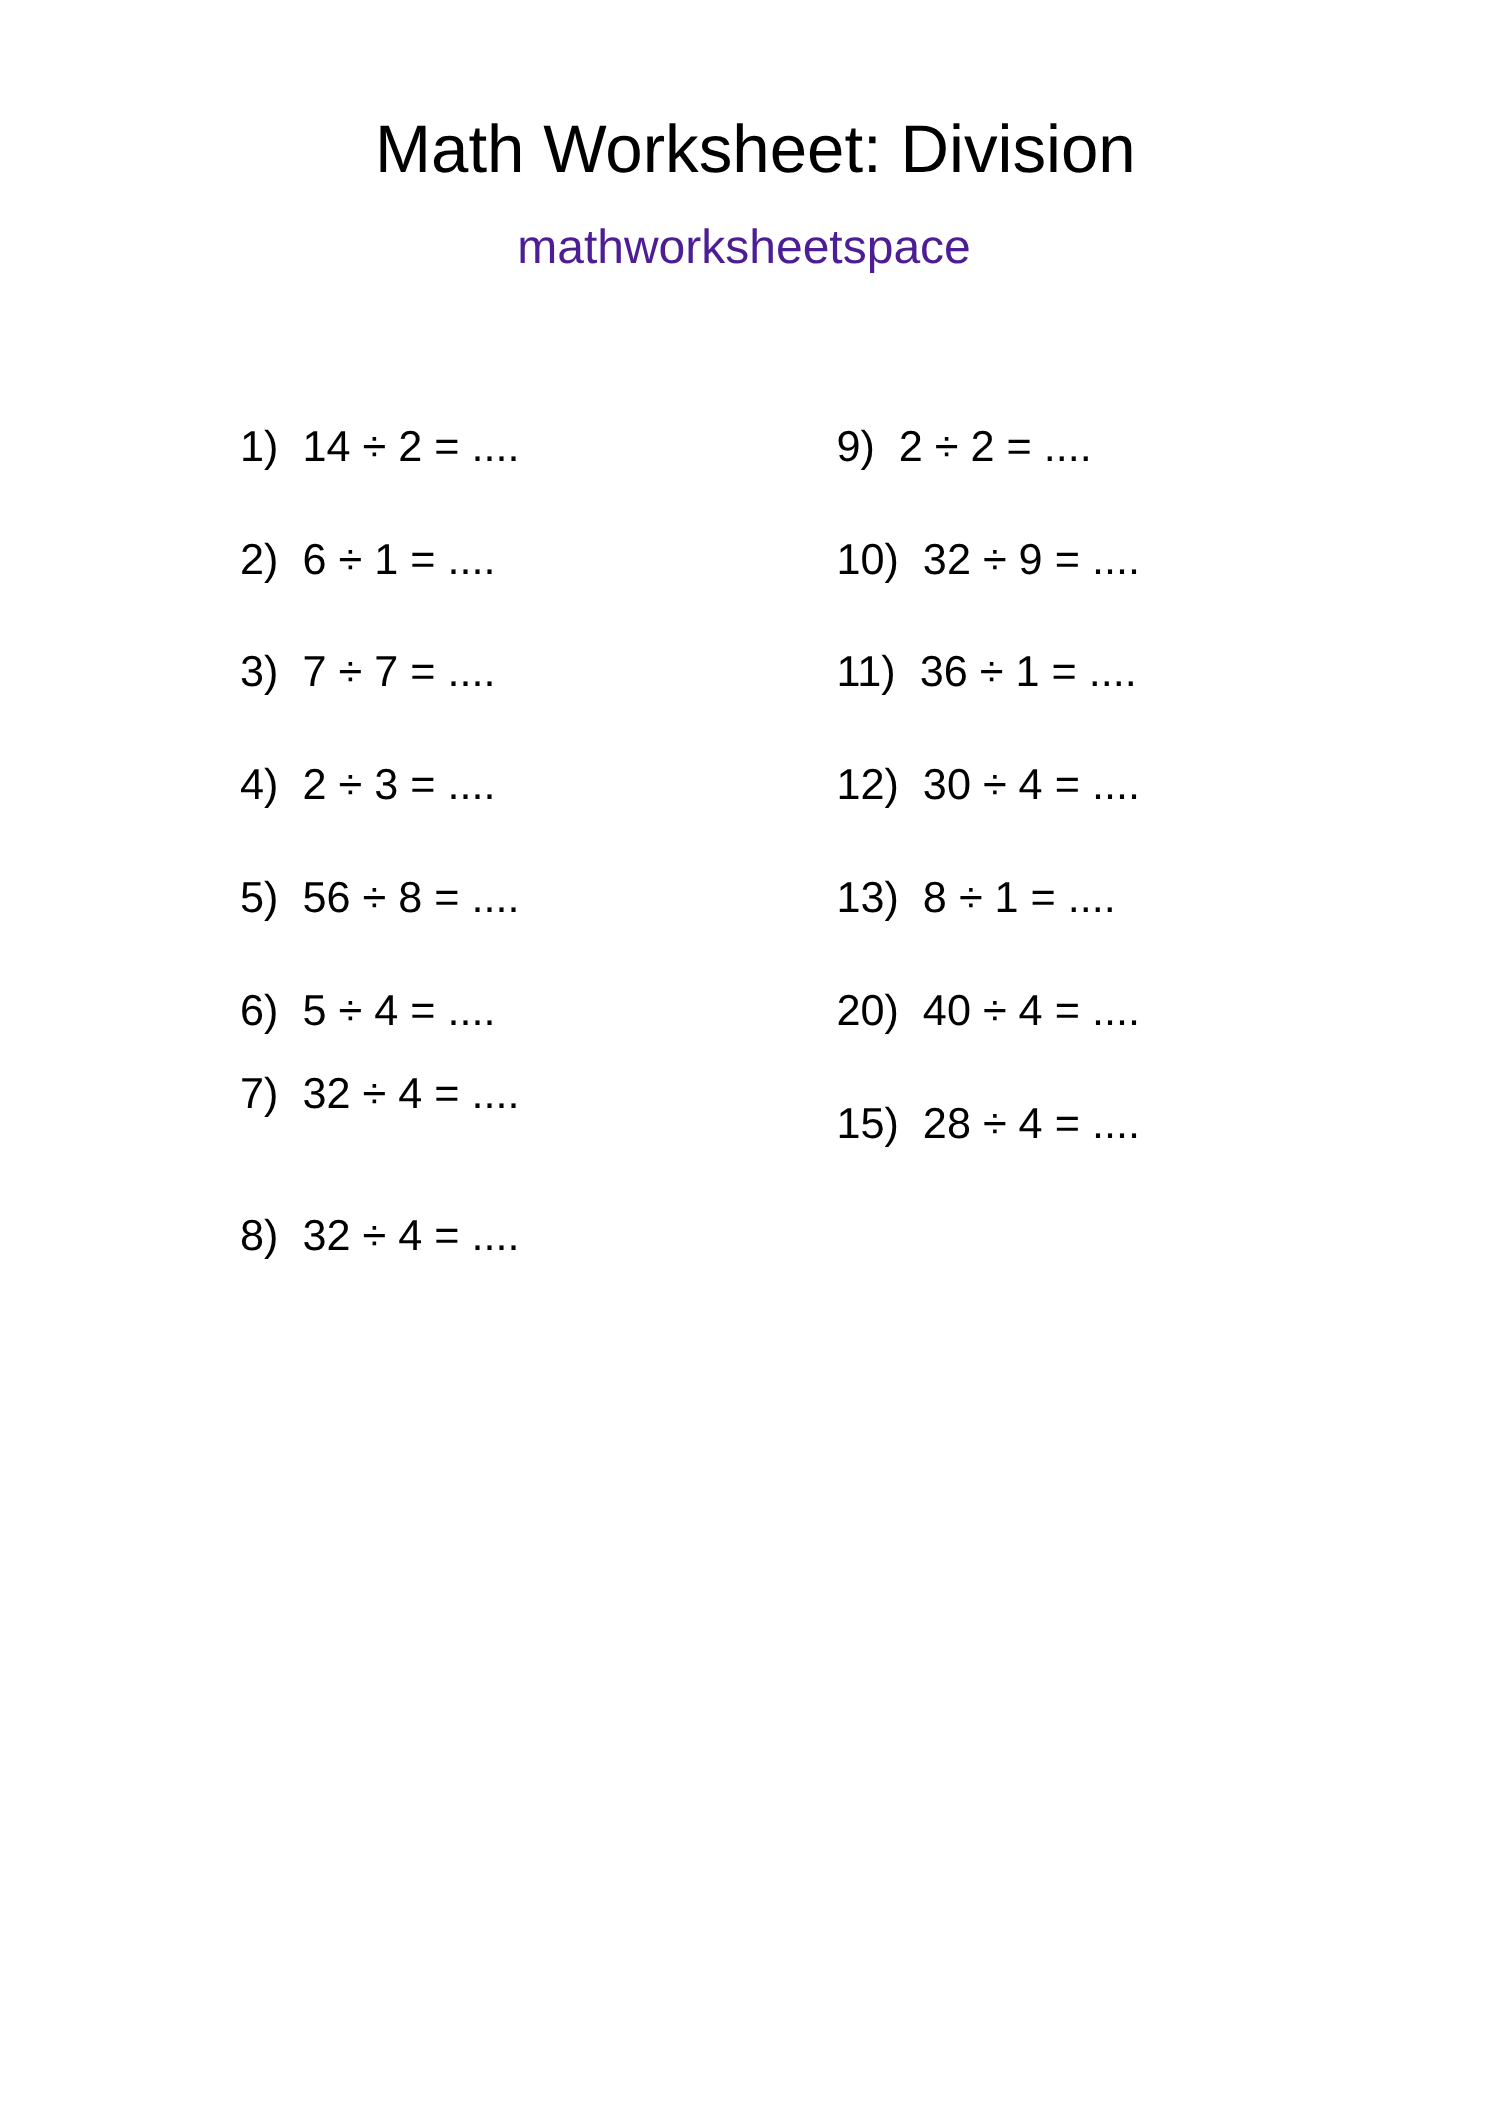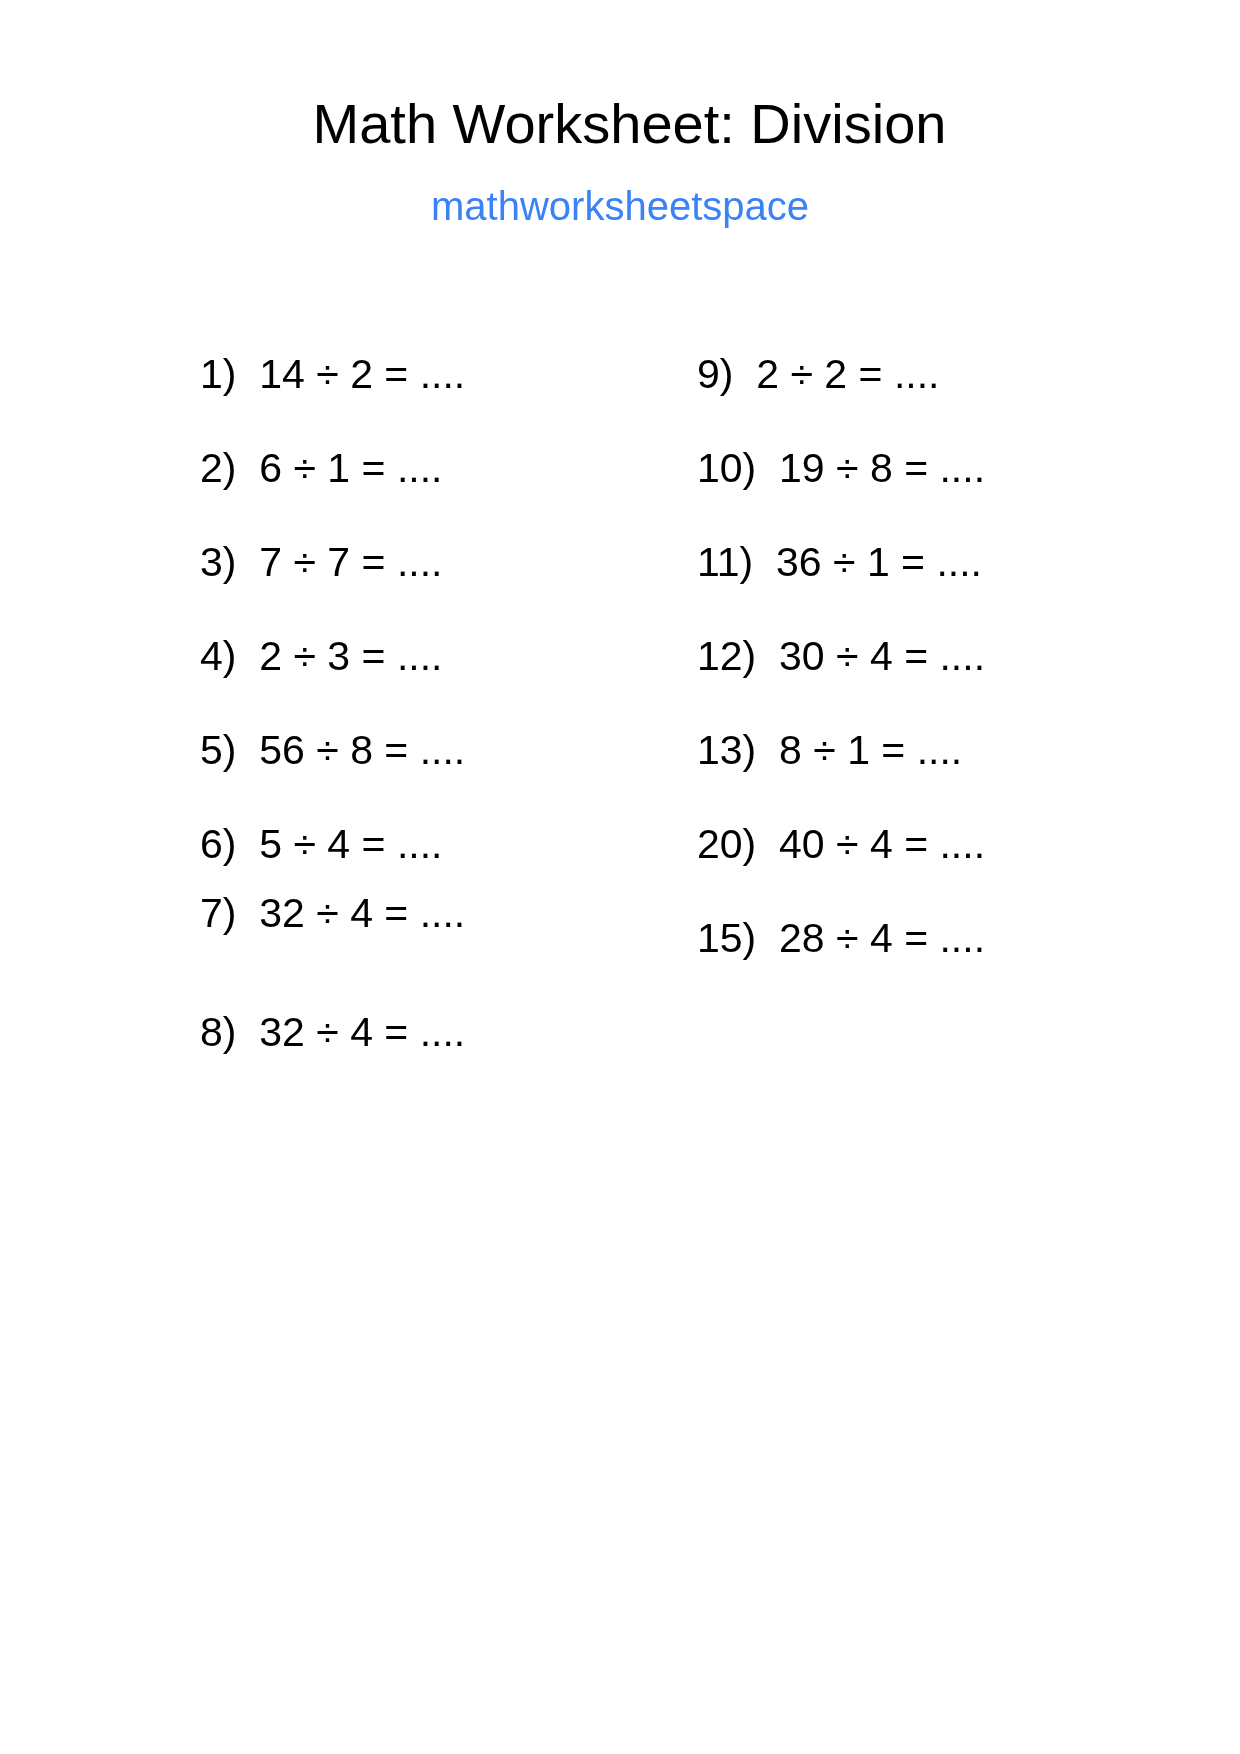--- a/index.html
+++ b/index.html
@@ -1,44 +1,44 @@
 <!DOCTYPE html>
 <html><head>
 <meta charset="utf-8">
 <style>
   html, body { margin: 0; padding: 0; background: #ffffff; }
   body { width: 1240px; height: 1754px; position: relative; overflow: hidden;
          font-family: "Liberation Sans", sans-serif; color: #000; }
   .title { position: absolute; left: 0; width: 1084px; top: 96px; text-align: center;
            font-size: 56px; line-height: 1; padding-left: 175px; box-sizing: border-box; }
   .subtitle { position: absolute; left: 0; width: 1240px; top: 186px; text-align: center;
-              font-size: 40px; color: #3b82f6; line-height: 1; padding-left: 0; box-sizing: border-box; }
+              font-size: 40px; color: #4c1d95; line-height: 1; padding-left: 0; box-sizing: border-box; }
   .col { position: absolute; top: 354px; }
   .col.left { left: 200px; }
   .col.right { left: 697px; }
-  .problem { position: absolute; left: 0; white-space: pre; font-size: 41px; line-height: 1; }
+  .problem { position: absolute; left: 0; white-space: pre; font-size: 36px; line-height: 1; }
 </style>
 </head>
 <body>
 
 <div class="title">Math Worksheet: Division</div>
 <div class="subtitle">mathworksheetspace</div>
 
 <div class="col left">
   <div class="problem" style="top:0px"><span>1)</span>  <span>14 ÷ 2 = ....</span></div>
   <div class="problem" style="top:94px"><span>2)</span>  <span>6 ÷ 1 = ....</span></div>
   <div class="problem" style="top:188px"><span>3)</span>  <span>7 ÷ 7 = ....</span></div>
   <div class="problem" style="top:282px"><span>4)</span>  <span>2 ÷ 3 = ....</span></div>
   <div class="problem" style="top:376px"><span>5)</span>  <span>56 ÷ 8 = ....</span></div>
   <div class="problem" style="top:470px"><span>6)</span>  <span>5 ÷ 4 = ....</span></div>
   <div class="problem" style="top:539px"><span>7)</span>  <span>32 ÷ 4 = ....</span></div>
   <div class="problem" style="top:658px"><span>8)</span>  <span>32 ÷ 4 = ....</span></div>
 </div>
 
 <div class="col right">
   <div class="problem" style="top:0px"><span>9)</span>  <span>2 ÷ 2 = ....</span></div>
-  <div class="problem" style="top:94px"><span>10)</span>  <span>19 ÷ 8 = ....</span></div>
+  <div class="problem" style="top:94px"><span>10)</span>  <span>32 ÷ 9 = ....</span></div>
   <div class="problem" style="top:188px"><span>11)</span>  <span>36 ÷ 1 = ....</span></div>
   <div class="problem" style="top:282px"><span>12)</span>  <span>30 ÷ 4 = ....</span></div>
   <div class="problem" style="top:376px"><span>13)</span>  <span>8 ÷ 1 = ....</span></div>
   <div class="problem" style="top:470px"><span>20)</span>  <span>40 ÷ 4 = ....</span></div>
   <div class="problem" style="top:564px"><span>15)</span>  <span>28 ÷ 4 = ....</span></div>
 </div>
 
 </body></html>

